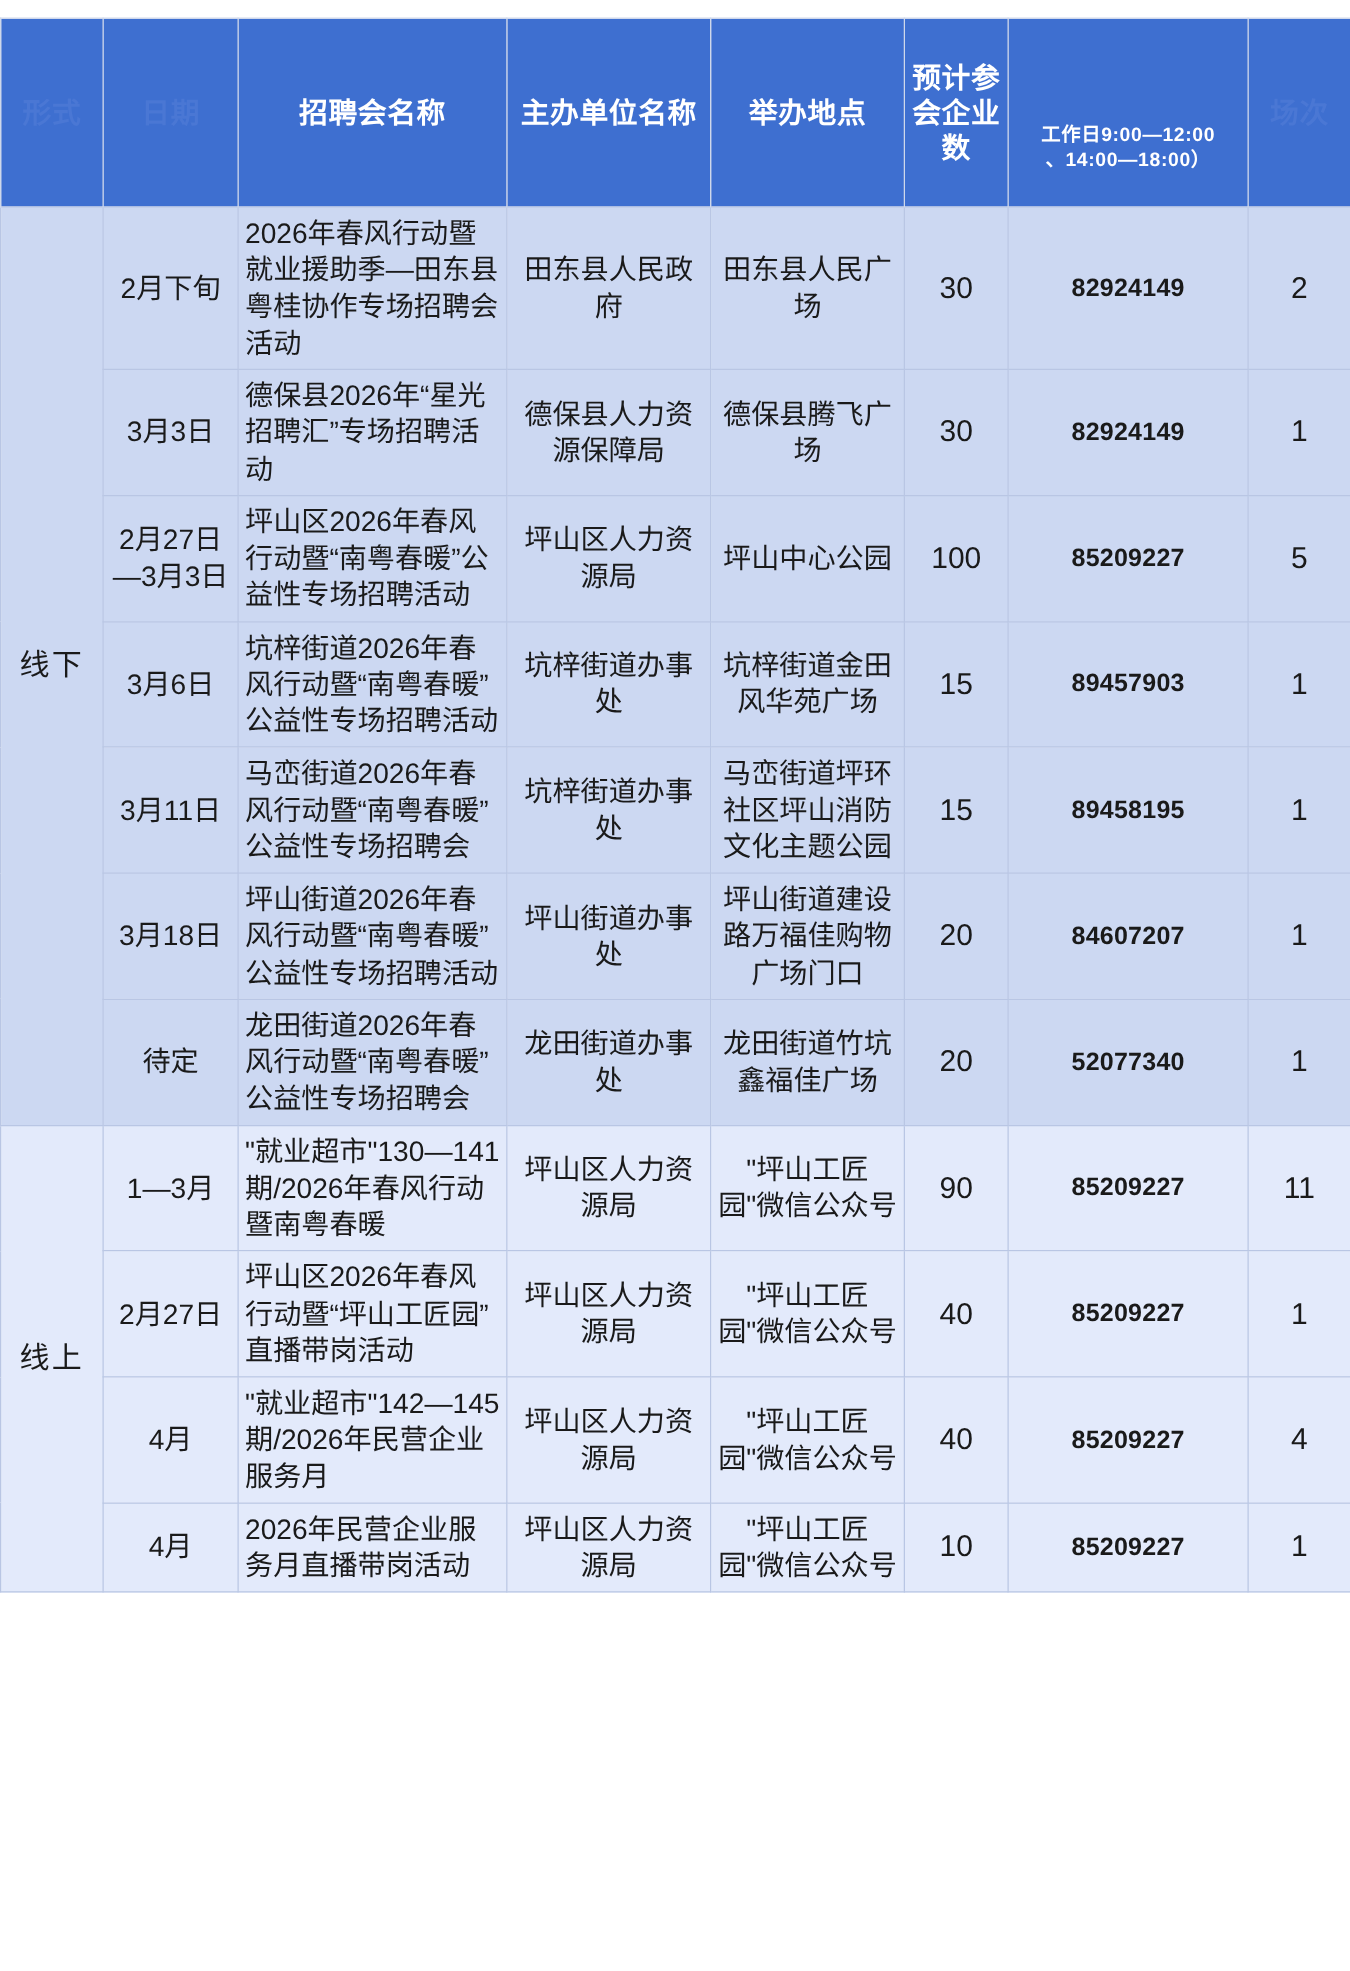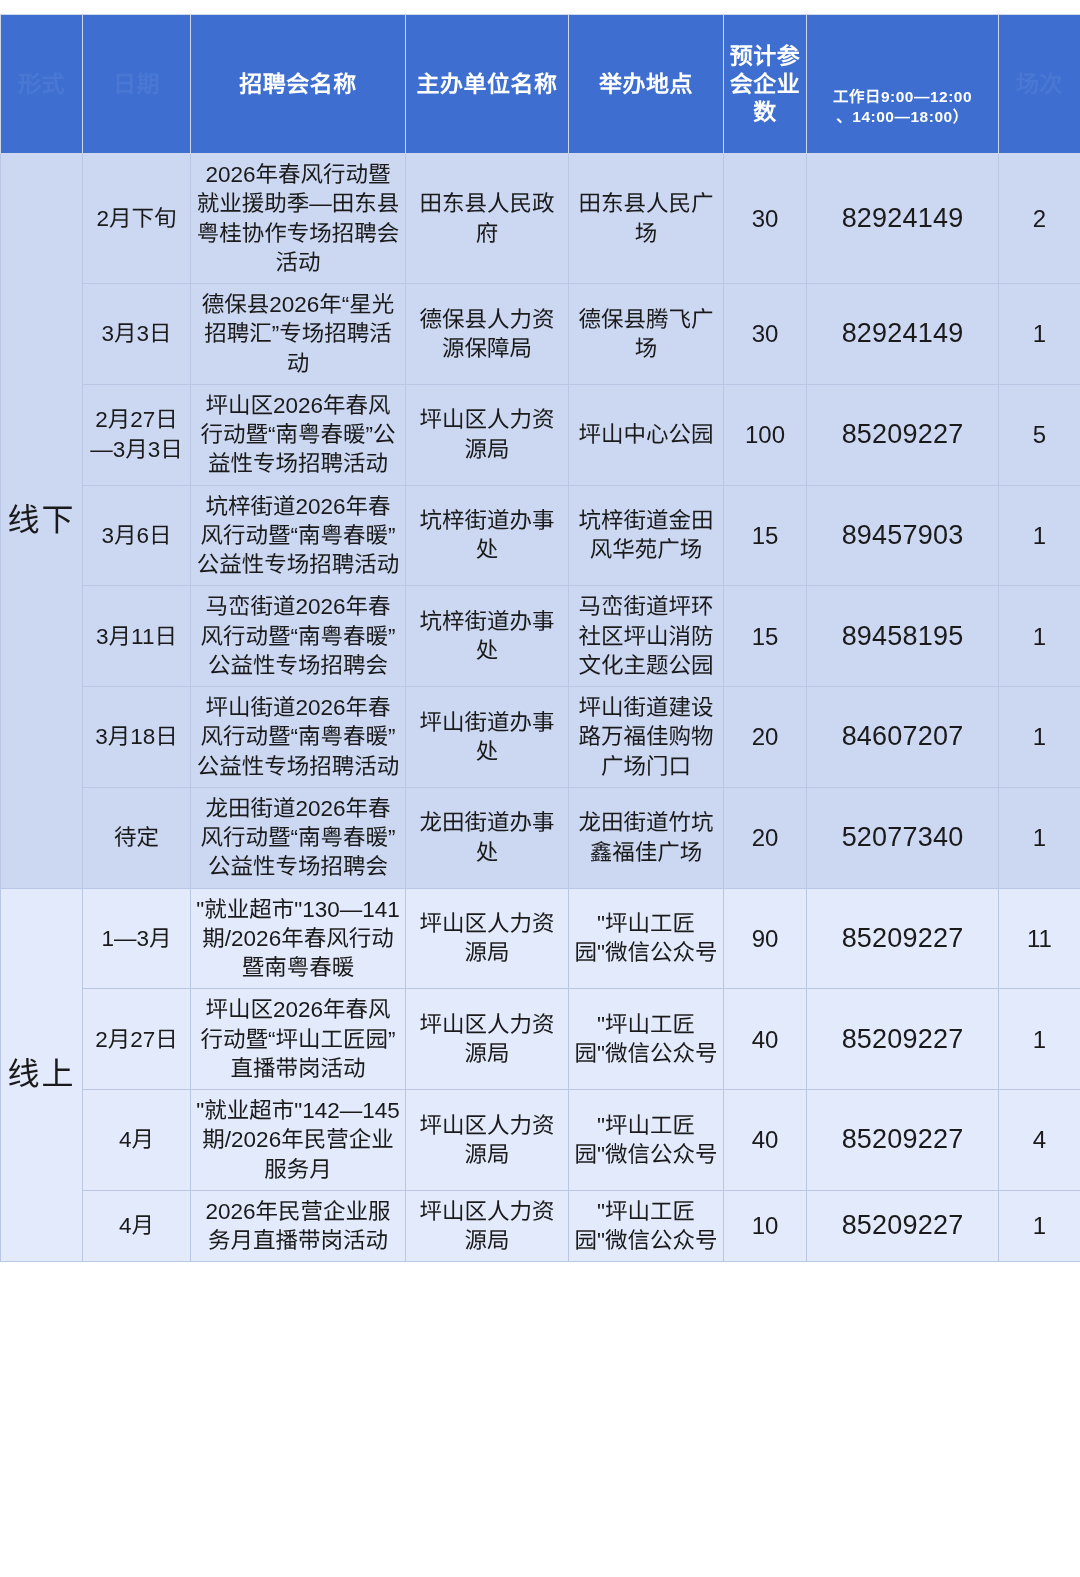--- a/index.html
+++ b/index.html
@@ -50,21 +50,21 @@
   table.sched col.c-last  { width: 82px; }
 
   thead th {
     background: #3e6fd0;
     color: #ffffff;
     font-size: 23px;
     font-weight: bold;
     text-align: center;
     vertical-align: middle;
     border: 1px solid #cfd8ea;
-    padding: 4px 2px;
+    padding: 16px 2px;
     height: 108px;
     line-height: 1.22;
     letter-spacing: 0.5px;
   }
   thead th.clipped {
     color: #4a77d4; 
   }
   thead th.tel-h {
     font-size: 15.5px;
     line-height: 1.28;
@@ -80,33 +80,34 @@
     text-align: center;
     vertical-align: middle;
     line-height: 1.30;
     padding: 6px 5px;
     background: #ccd8f2;
   }
   tbody tr.offline td { background: #ccd8f2; }
   tbody tr.online td  { background: #e3eafb; }
 
   td.mode {
-    font-size: 32px;
+    font-size: 24px;
     font-weight: normal;
     letter-spacing: 2px;
   }
   td.name {
-    text-align: center;
+    text-align: left;
   }
   td.num, td.last {
     font-size: 24px;
   }
   td.tel {
-    font-size: 27px;
+    font-size: 20px;
     letter-spacing: 0.2px;
+    font-weight: bold;
   }
   .bottom-fade {
     position: absolute;
     left: 0;
     bottom: 0;
     width: 1080px;
     height: 4px;
     background: #ffffff;
   }
 </style>

